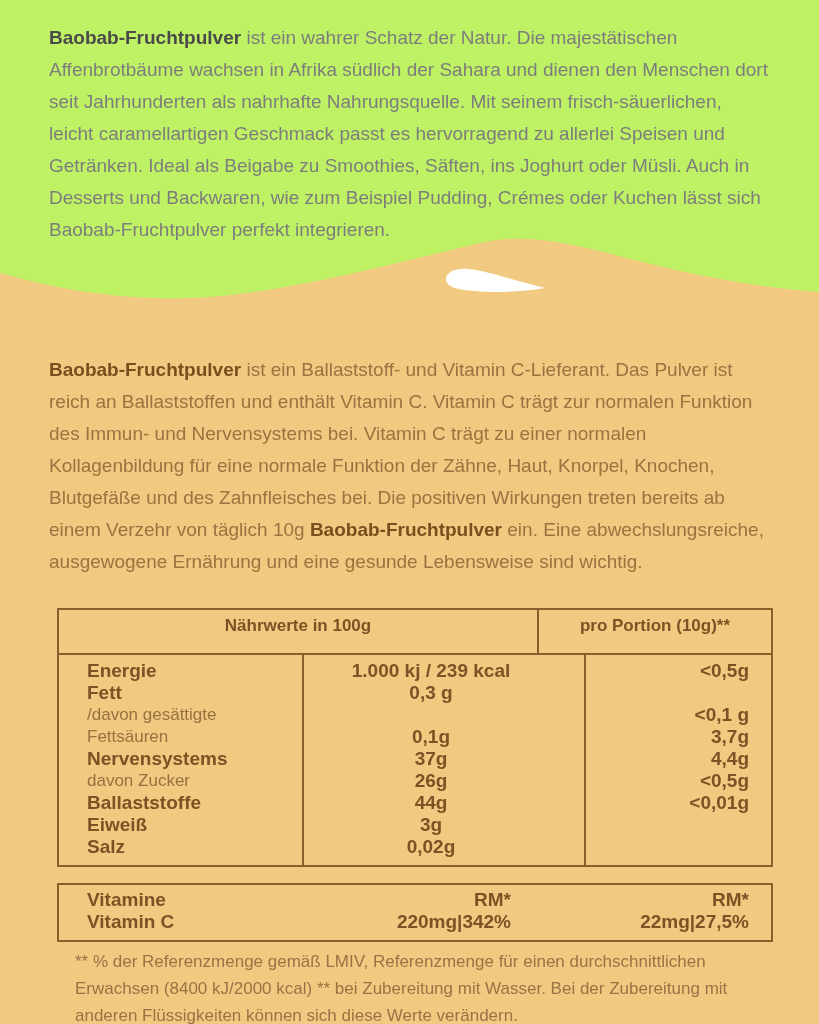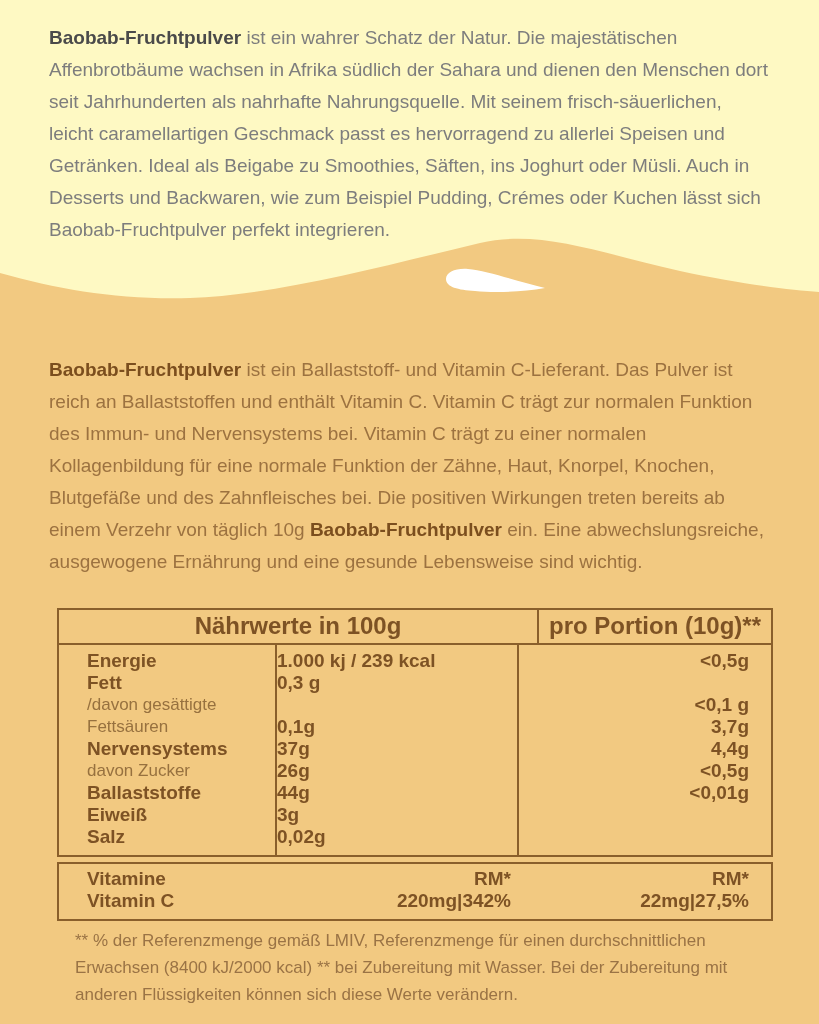--- a/index.html
+++ b/index.html
@@ -1,47 +1,47 @@
 <!DOCTYPE html>
 <html lang="de"><head>
 <meta charset="utf-8">
 <style>
   html,body{margin:0;padding:0;background:#ffffff;}
   .page{
     position:relative;width:819px;height:1024px;overflow:hidden;
-    background:#fef9c3;font-family:"Liberation Sans",sans-serif;
+    background:#bef264;font-family:"Liberation Sans",sans-serif;
   }
   
   .intro{box-sizing:border-box;height:235px;padding:22px 50px 0 49px;}
   .intro p{margin:0;font-size:19px;line-height:32px;color:#7d7d7d;}
   .intro p b{color:#4a4a4a;font-weight:700;}
   
   .wave-svg{display:block;width:819px;height:75px;}
   
   .benefits{box-sizing:border-box;background:#F2C981;height:714px;padding-top:44px;}
   .benefits .para{margin:0 50px 9px 49px;font-size:19px;line-height:32px;color:#9c7240;}
   .benefits .para b{color:#7b4e1e;font-weight:700;}
   
   .nutri{margin:30px 0 0 57px;width:716px;color:#7d5224;}
   .n-header{display:flex;border:2px solid #8a5f2b;box-sizing:border-box;}
-  .n-header .hc{box-sizing:border-box;padding:6px 2px 7px;text-align:center;
-    font-weight:700;font-size:24px;line-height:20px;}
+  .n-header .hc{box-sizing:border-box;padding:6px 2px 17px;text-align:center;
+    font-weight:700;font-size:17px;line-height:20px;}
   .n-header .hc1{width:478px;}
   .n-header .hc2{flex:1;border-left:2px solid #8a5f2b;}
   .n-body{display:flex;border:2px solid #8a5f2b;border-top:none;box-sizing:border-box;}
   .n-col{box-sizing:border-box;padding:5px 0 7px;}
-  .col-labels{width:216px;}
-  .col-v100{width:242px;border-left:2px solid #8a5f2b;text-align:left;}
+  .col-labels{width:243px;}
+  .col-v100{width:282px;border-left:2px solid #8a5f2b;text-align:center;}
   .col-vp{flex:1;border-left:2px solid #8a5f2b;text-align:right;}
   .line{min-height:22px;line-height:22px;font-size:19px;font-weight:700;}
   .col-labels .line{padding-left:28px;}
   .col-v100 .line{padding-right:26px;}
   .col-vp .line{padding-right:22px;}
   .col-labels .line.light{font-size:17px;font-weight:400;color:#97713f;}
-  .n-vitamins{border:2px solid #8a5f2b;margin-top:5px;box-sizing:border-box;padding:4px 0 7px;}
+  .n-vitamins{border:2px solid #8a5f2b;margin-top:16px;box-sizing:border-box;padding:4px 0 7px;}
   .vrow{display:flex;}
   .vrow .vc{box-sizing:border-box;min-height:22px;line-height:22px;font-size:19px;font-weight:700;}
   .vrow .vl{width:236px;padding-left:28px;}
   .vrow .v1{width:242px;text-align:right;padding-right:26px;}
   .vrow .v2{flex:1;text-align:right;padding-right:22px;}
   
   .footnote{margin:6px 68px 0 75px;font-size:17px;line-height:27px;color:#9a7345;}
 </style>
 </head>
 <body>

